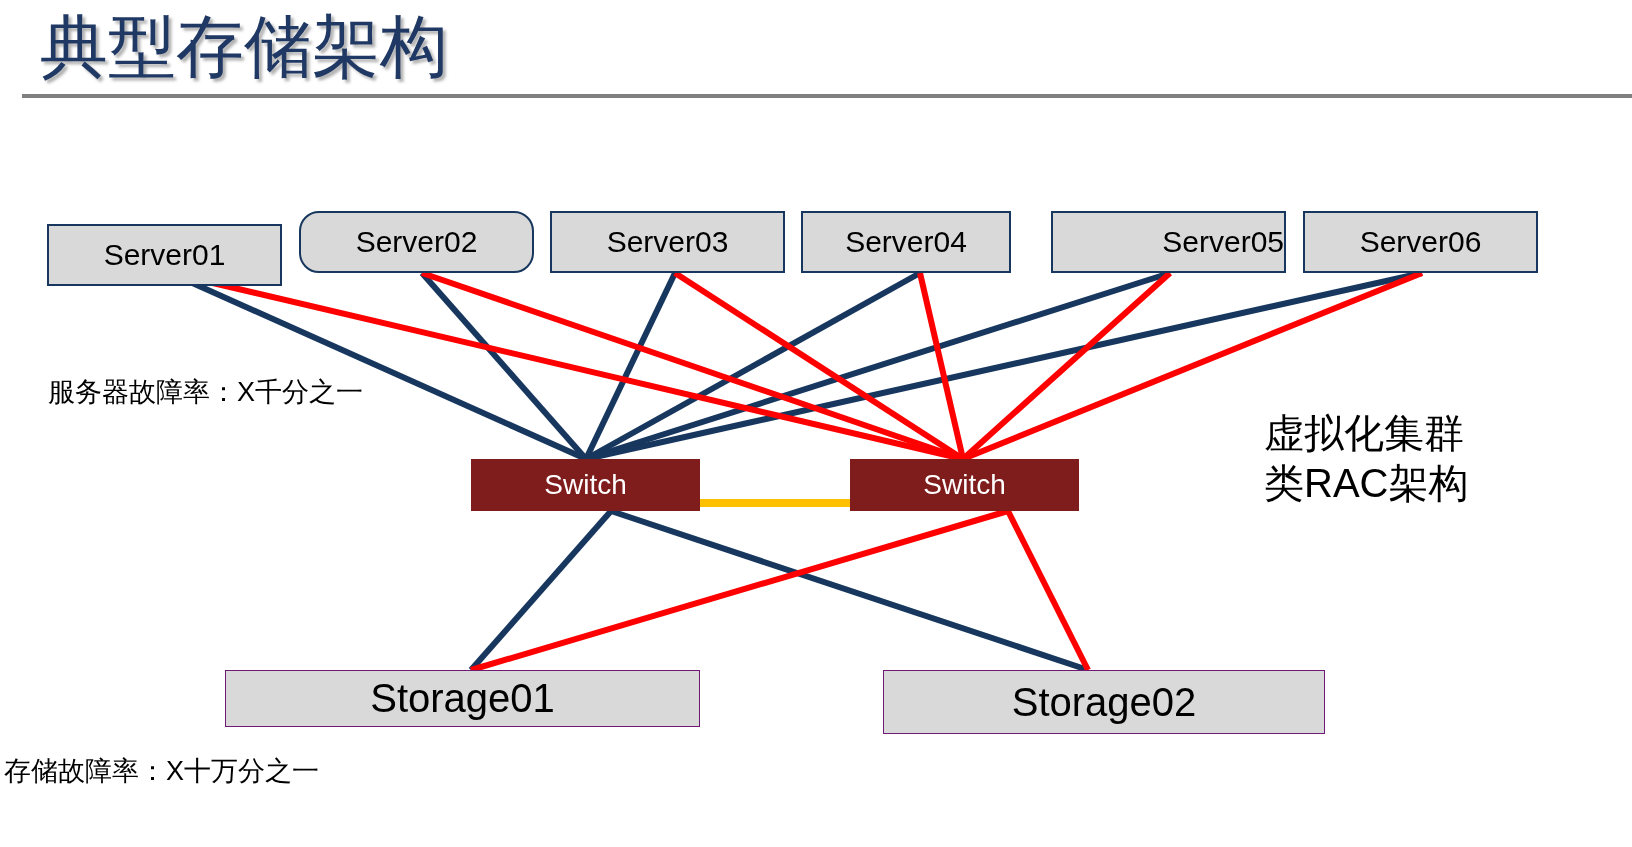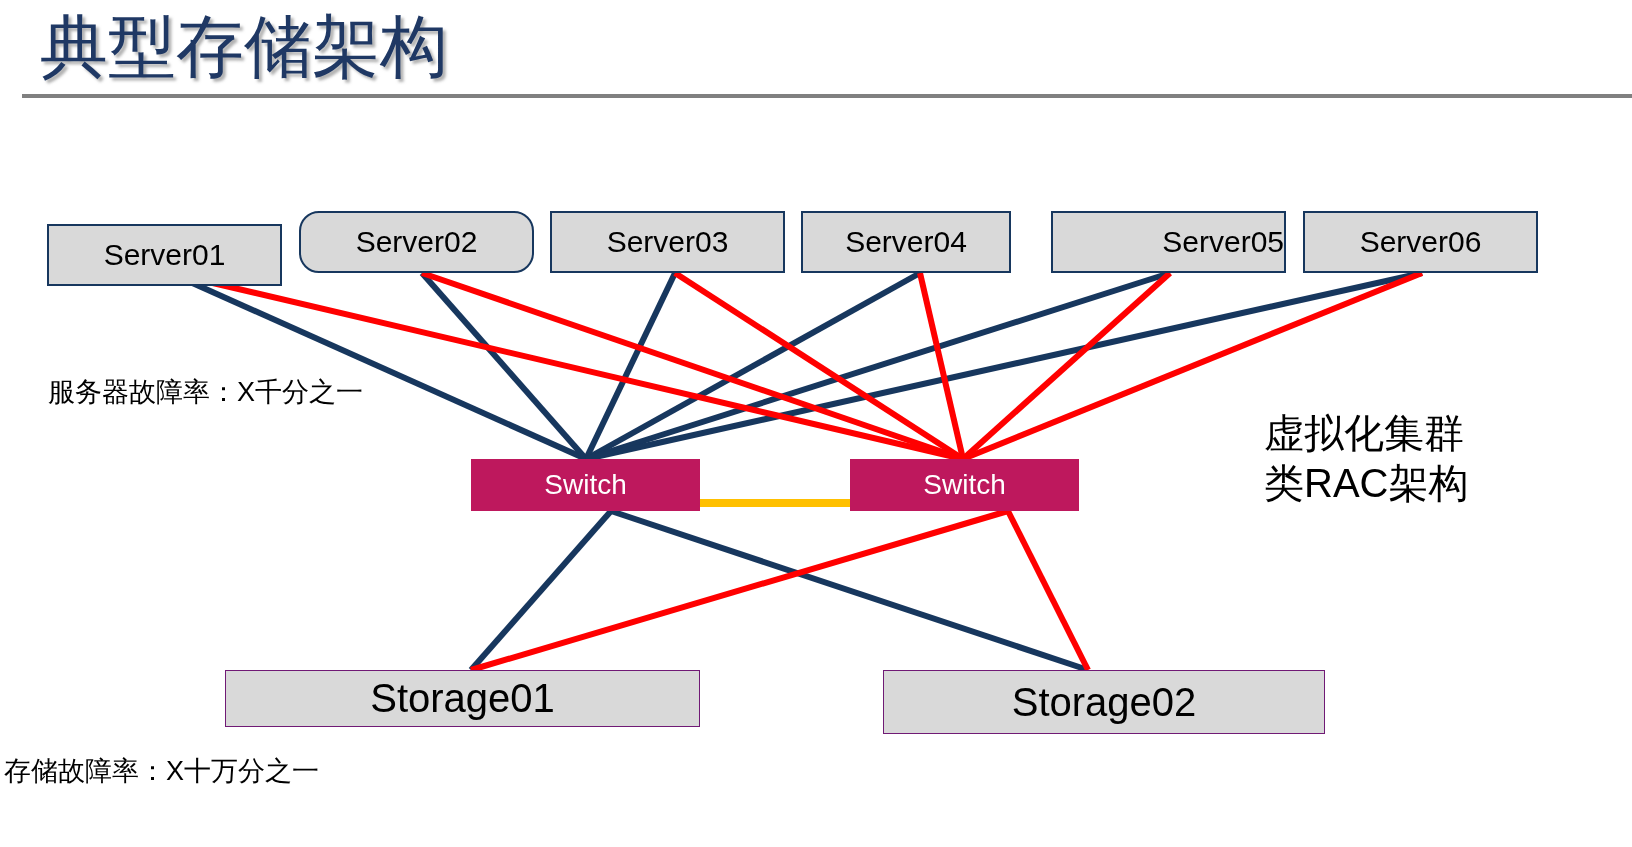--- a/index.html
+++ b/index.html
@@ -64,21 +64,21 @@
     height: 62px;
   }
   .node.storage {
     background: #d9d9d9;
     border: 1px solid #701a75;
     color: #000000;
     font-size: 40px;
     height: 62px;
   }
   .node.switch {
-    background: #be185d;
+    background: #7f1d1d;
     border: none;
     color: #ffffff;
     font-size: 28px;
     height: 52px;
   }
 
   
   .note {
     position: absolute;
     color: #000000;

